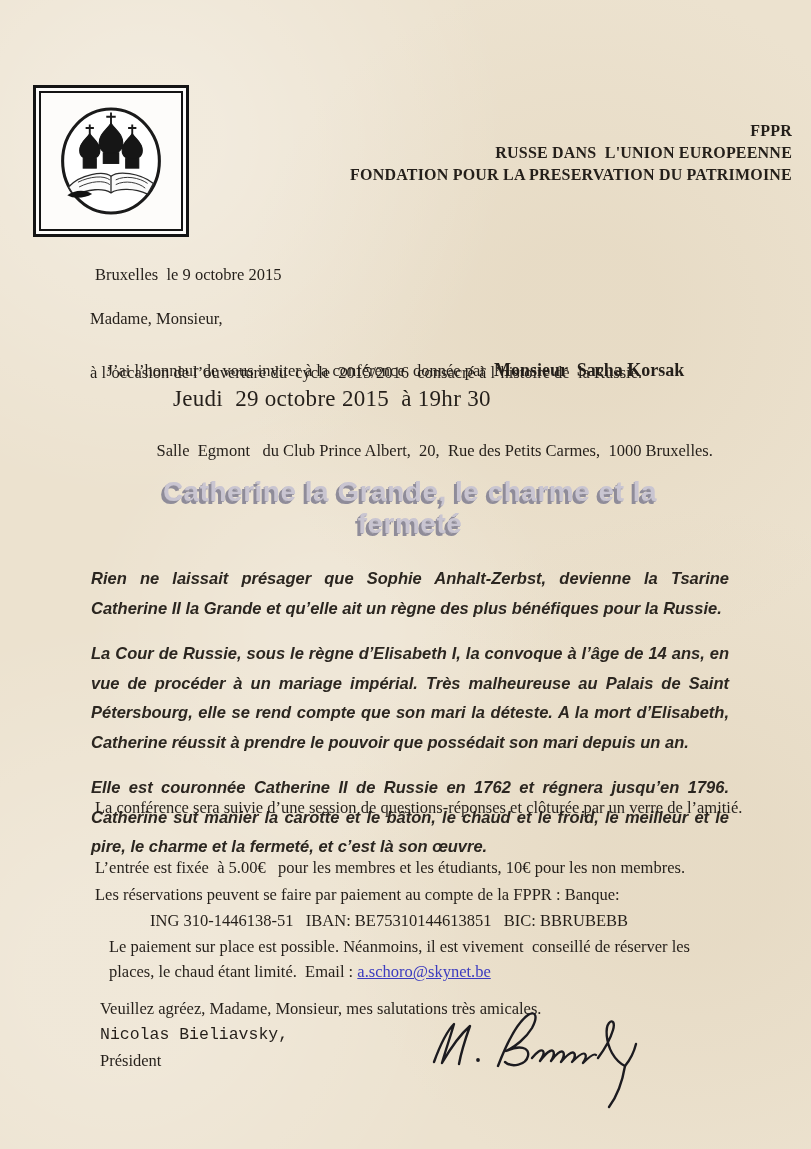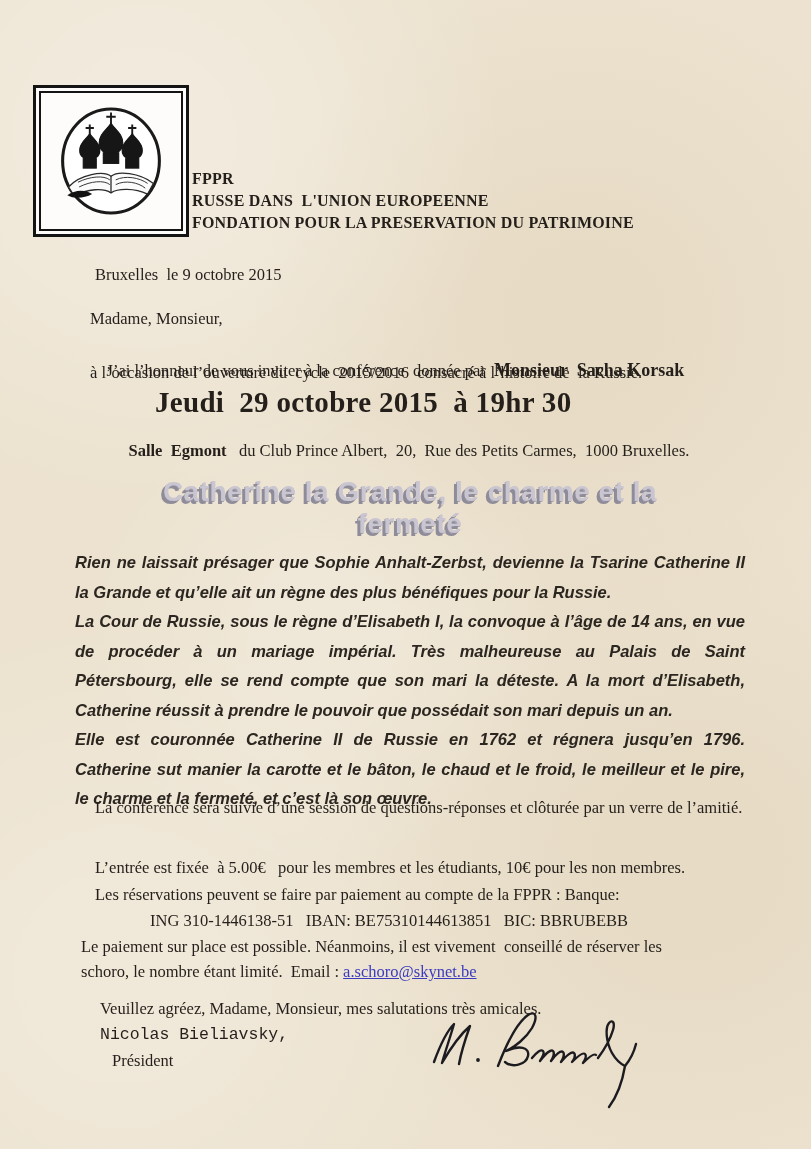--- a/index.html
+++ b/index.html
@@ -22,55 +22,54 @@
   .logo-box{
     left:33px;top:85px;width:150px;height:146px;
     background:#fdfcfa;
     border:3px solid #141414;
     box-shadow:inset 0 0 0 3px #fdfcfa, inset 0 0 0 5px #141414;
     display:flex;align-items:center;justify-content:center;
   }
   .logo-box svg{width:118px;height:118px;}
   .org-block{
     left:192px;top:120px;width:600px;
-    text-align:left;
+    text-align:right;
     font-weight:bold;
     font-size:16px;line-height:22px;
     letter-spacing:.2px;
-    margin-top:48px;
   }
   .body-text{font-size:16.5px;line-height:25px;}
   .speaker{font-weight:bold;font-size:18px;}
   .event-line{
-    left:155px;top:386px;
-    font-weight:bold;font-size:29px;letter-spacing:.3px;
+    left:173px;top:386px;
+    font-weight:normal;font-size:23px;letter-spacing:.3px;
   }
   .venue-line{left:112px;top:421px;font-size:16.5px;}
-  .venue-name{font-weight:bold;}
+  .venue-name{font-weight:normal;margin-left:28px;}
   .talk-title{
     left:120px;top:476px;width:580px;text-align:center;
     font-family:"Liberation Sans", sans-serif;
     font-weight:bold;font-size:28px;letter-spacing:.5px;
     color:#c9c5d1;
     text-shadow:-3px 3px 0 #8f8c99, -1px 1px 0 #a5a2ae;
   }
   .abstract{
     left:75px;top:548px;width:670px;
     font-family:"Liberation Sans", sans-serif;
     font-style:italic;font-weight:bold;
     font-size:16.5px;line-height:29.5px;
     color:#2b2620;
     text-align:justify;
   }
-  .abstract p{margin:0;}
+  .abstract p{margin:16px;}
   .qa{left:95px;top:795px;width:668px;}
   .pricing{left:95px;top:855px;}
   .reservation{left:95px;top:882px;}
   .bank{left:150px;top:908px;}
-  .payment{left:81px;top:934px;width:690px;}
+  .payment{left:109px;top:934px;width:690px;}
   .email{color:#3b3bbf;text-decoration:underline;cursor:pointer;}
   .signature{left:420px;top:1000px;width:250px;height:120px;}
   .signature svg{width:250px;height:120px;}
 </style>
 </head>
 <body>
 
 <div class="page">
 
   <div class="abs logo-box">
@@ -135,26 +134,26 @@
   <div class="abs body-text qa">La conférence sera suivie  d’une session de questions-réponses et clôturée par un verre de l’amitié.</div>
 
   <div class="abs body-text pre pricing">L’entrée est fixée  à 5.00€   pour les membres et les étudiants, 10€ pour les non membres.</div>
 
   <div class="abs body-text pre reservation">Les réservations peuvent se faire par paiement au compte de la FPPR : Banque:</div>
 
   <div class="abs body-text pre bank">ING 310-1446138-51   IBAN: BE75310144613851   BIC: BBRUBEBB</div>
 
   <div class="abs body-text payment">
     <span class="pre">Le paiement sur place est possible. Néanmoins, il est vivement  conseillé de réserver les</span><br>
-    <span class="pre">schoro, le nombre étant limité.  Email : </span><a class="email">a.schoro@skynet.be</a>
+    <span class="pre">places, le chaud étant limité.  Email : </span><a class="email">a.schoro@skynet.be</a>
   </div>
 
   <div class="abs body-text" style="left:100px;top:996px;">Veuillez agréez, Madame, Monsieur, mes salutations très amicales.</div>
   <div class="abs body-text" style="left:100px;top:1022px;font-family:Liberation Mono, monospace;">Nicolas Bieliavsky,</div>
-  <div class="abs body-text" style="left:112px;top:1048px;">Président</div>
+  <div class="abs body-text" style="left:100px;top:1048px;">Président</div>
 
   <div class="abs signature">
     <svg viewBox="0 0 250 120" fill="none" stroke="#1c1b20" stroke-width="2.4" stroke-linecap="round" stroke-linejoin="round">
       <path d="M14,62 C22,40 30,28 34,24 C30,38 25,52 22,63 C33,44 43,32 50,26 C45,40 41,53 39,64"></path>
       <circle cx="58" cy="60" r="1.9" fill="#1c1b20" stroke="none"></circle>
       <path d="M78,66 C88,40 98,22 108,15 C116,10 118,17 112,28 C106,38 95,47 86,51 C99,45 110,47 108,56 C106,65 92,68 85,62"></path>
       <path d="M112,58 C117,52 121,49 123,51 C125,53 122,58 120,61 C126,53 131,49 133,51 C135,53 133,58 131,61 C136,54 141,50 143,52 C145,54 143,59 141,62 C147,55 152,51 154,53 C156,55 154,60 152,62 C158,56 163,52 165,54 C167,56 165,60 163,63 C169,57 174,53 176,55"></path>
       <path d="M178,58 C184,50 190,40 193,30 C195,23 193,19 189,23 C185,28 186,42 192,53 C196,60 201,64 205,66 C203,78 198,95 189,107"></path>
       <path d="M205,66 C210,60 214,52 216,44"></path>
     </svg>

